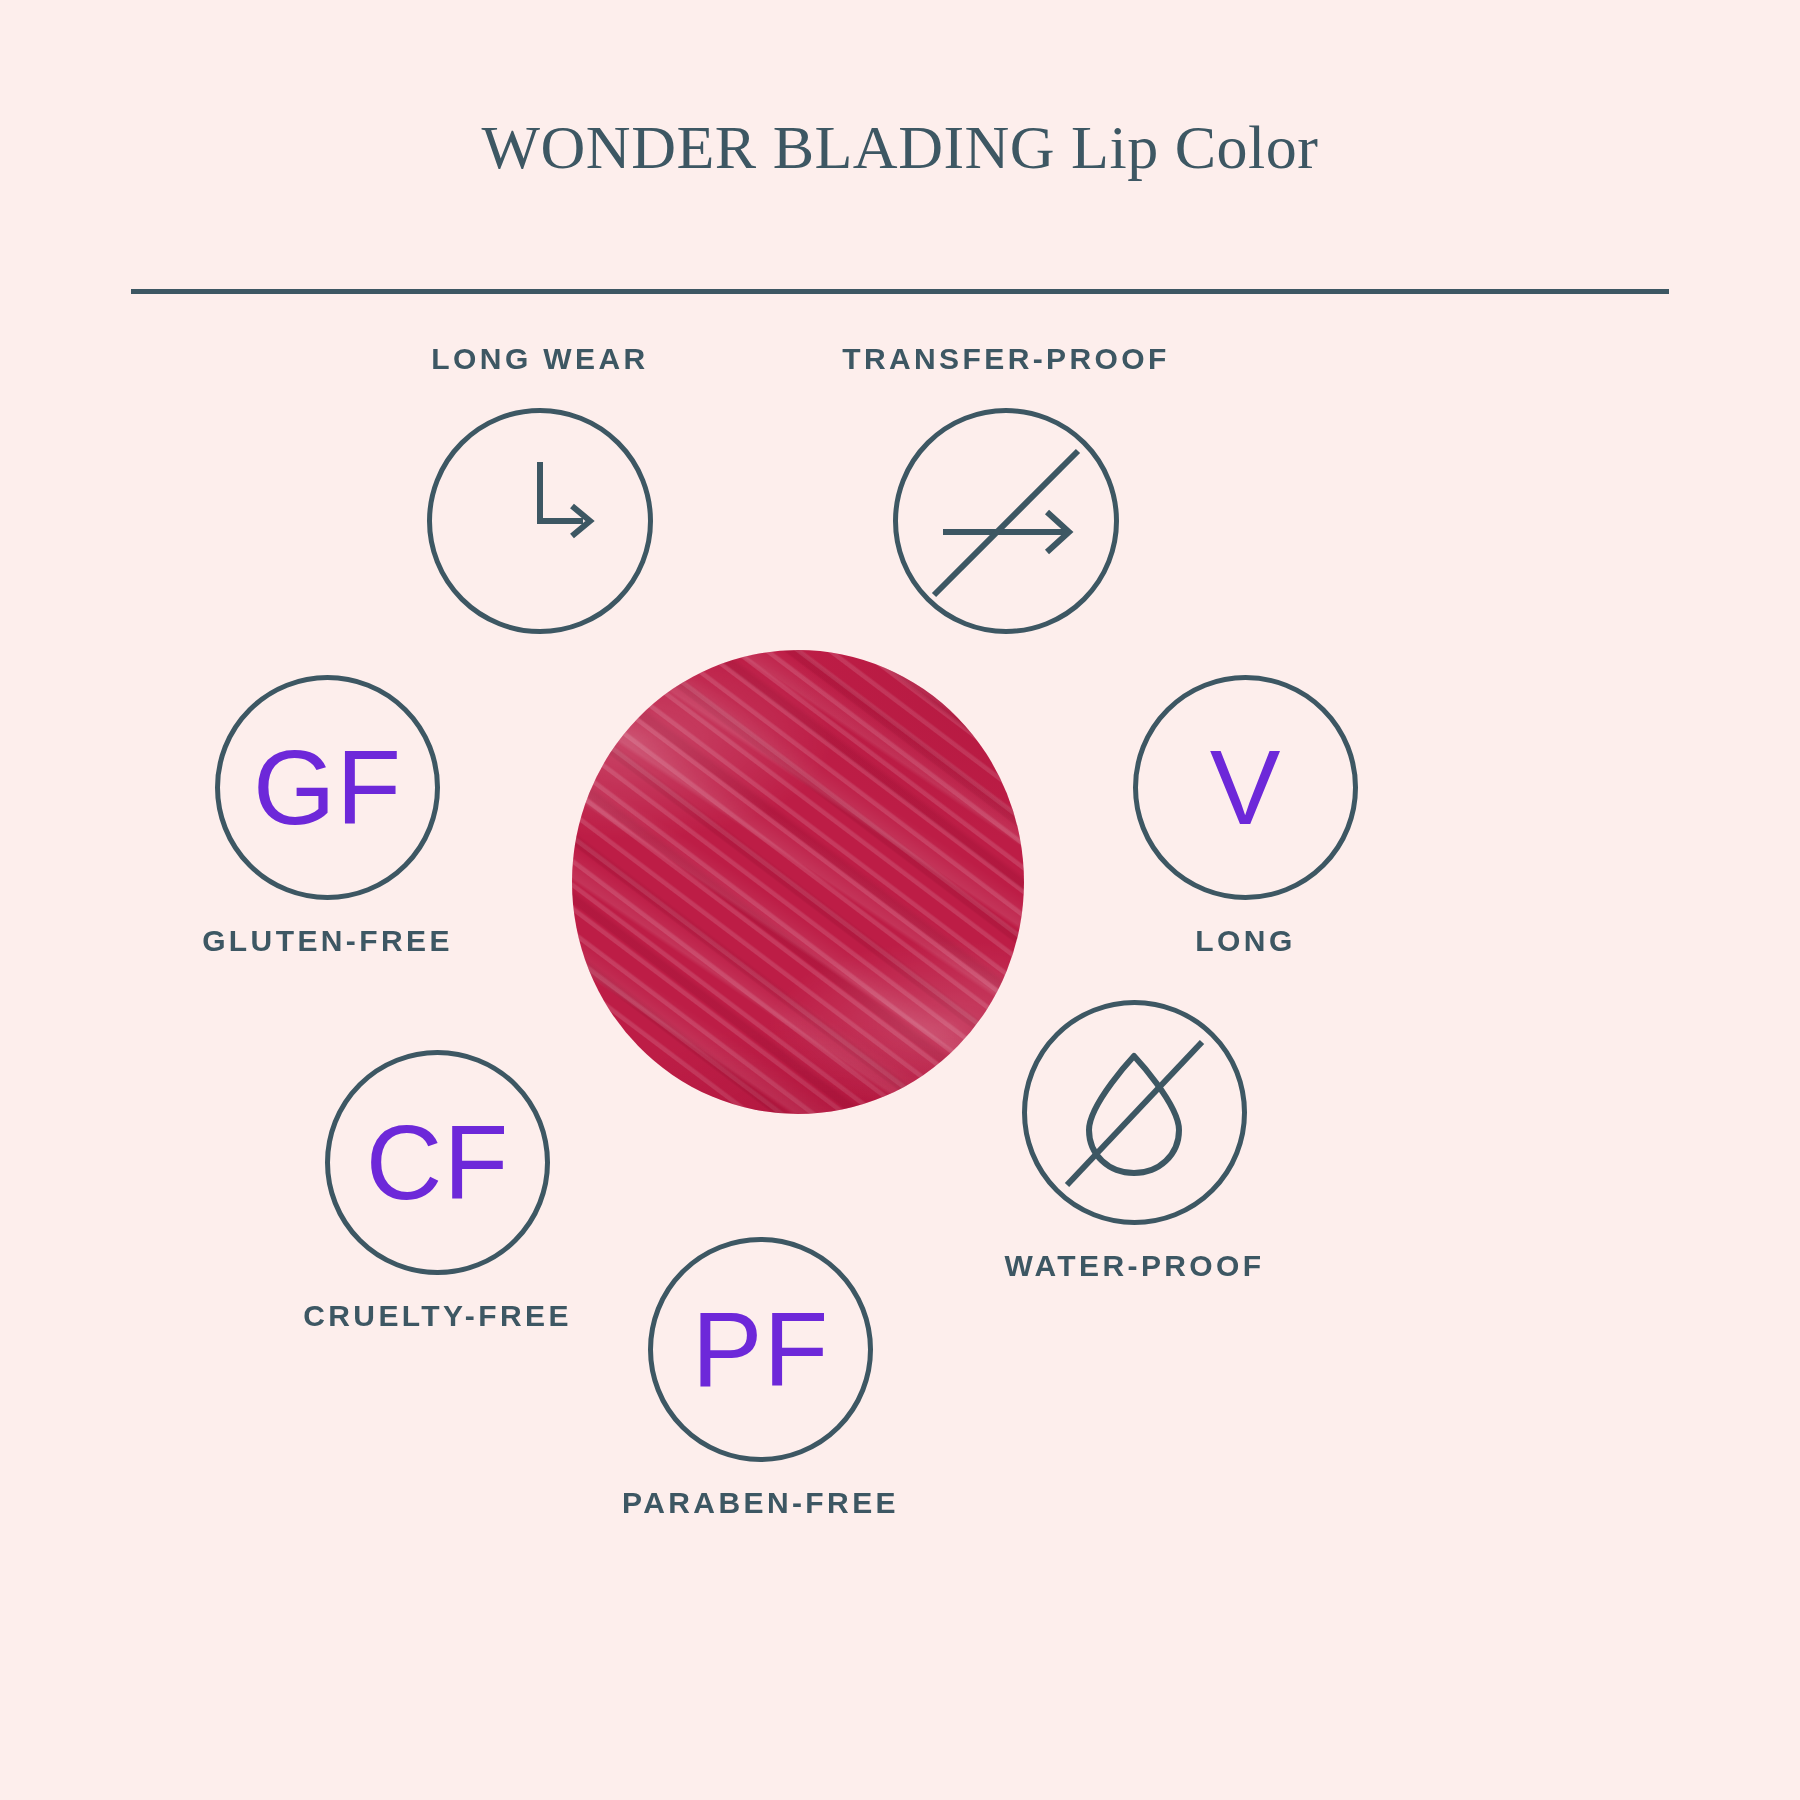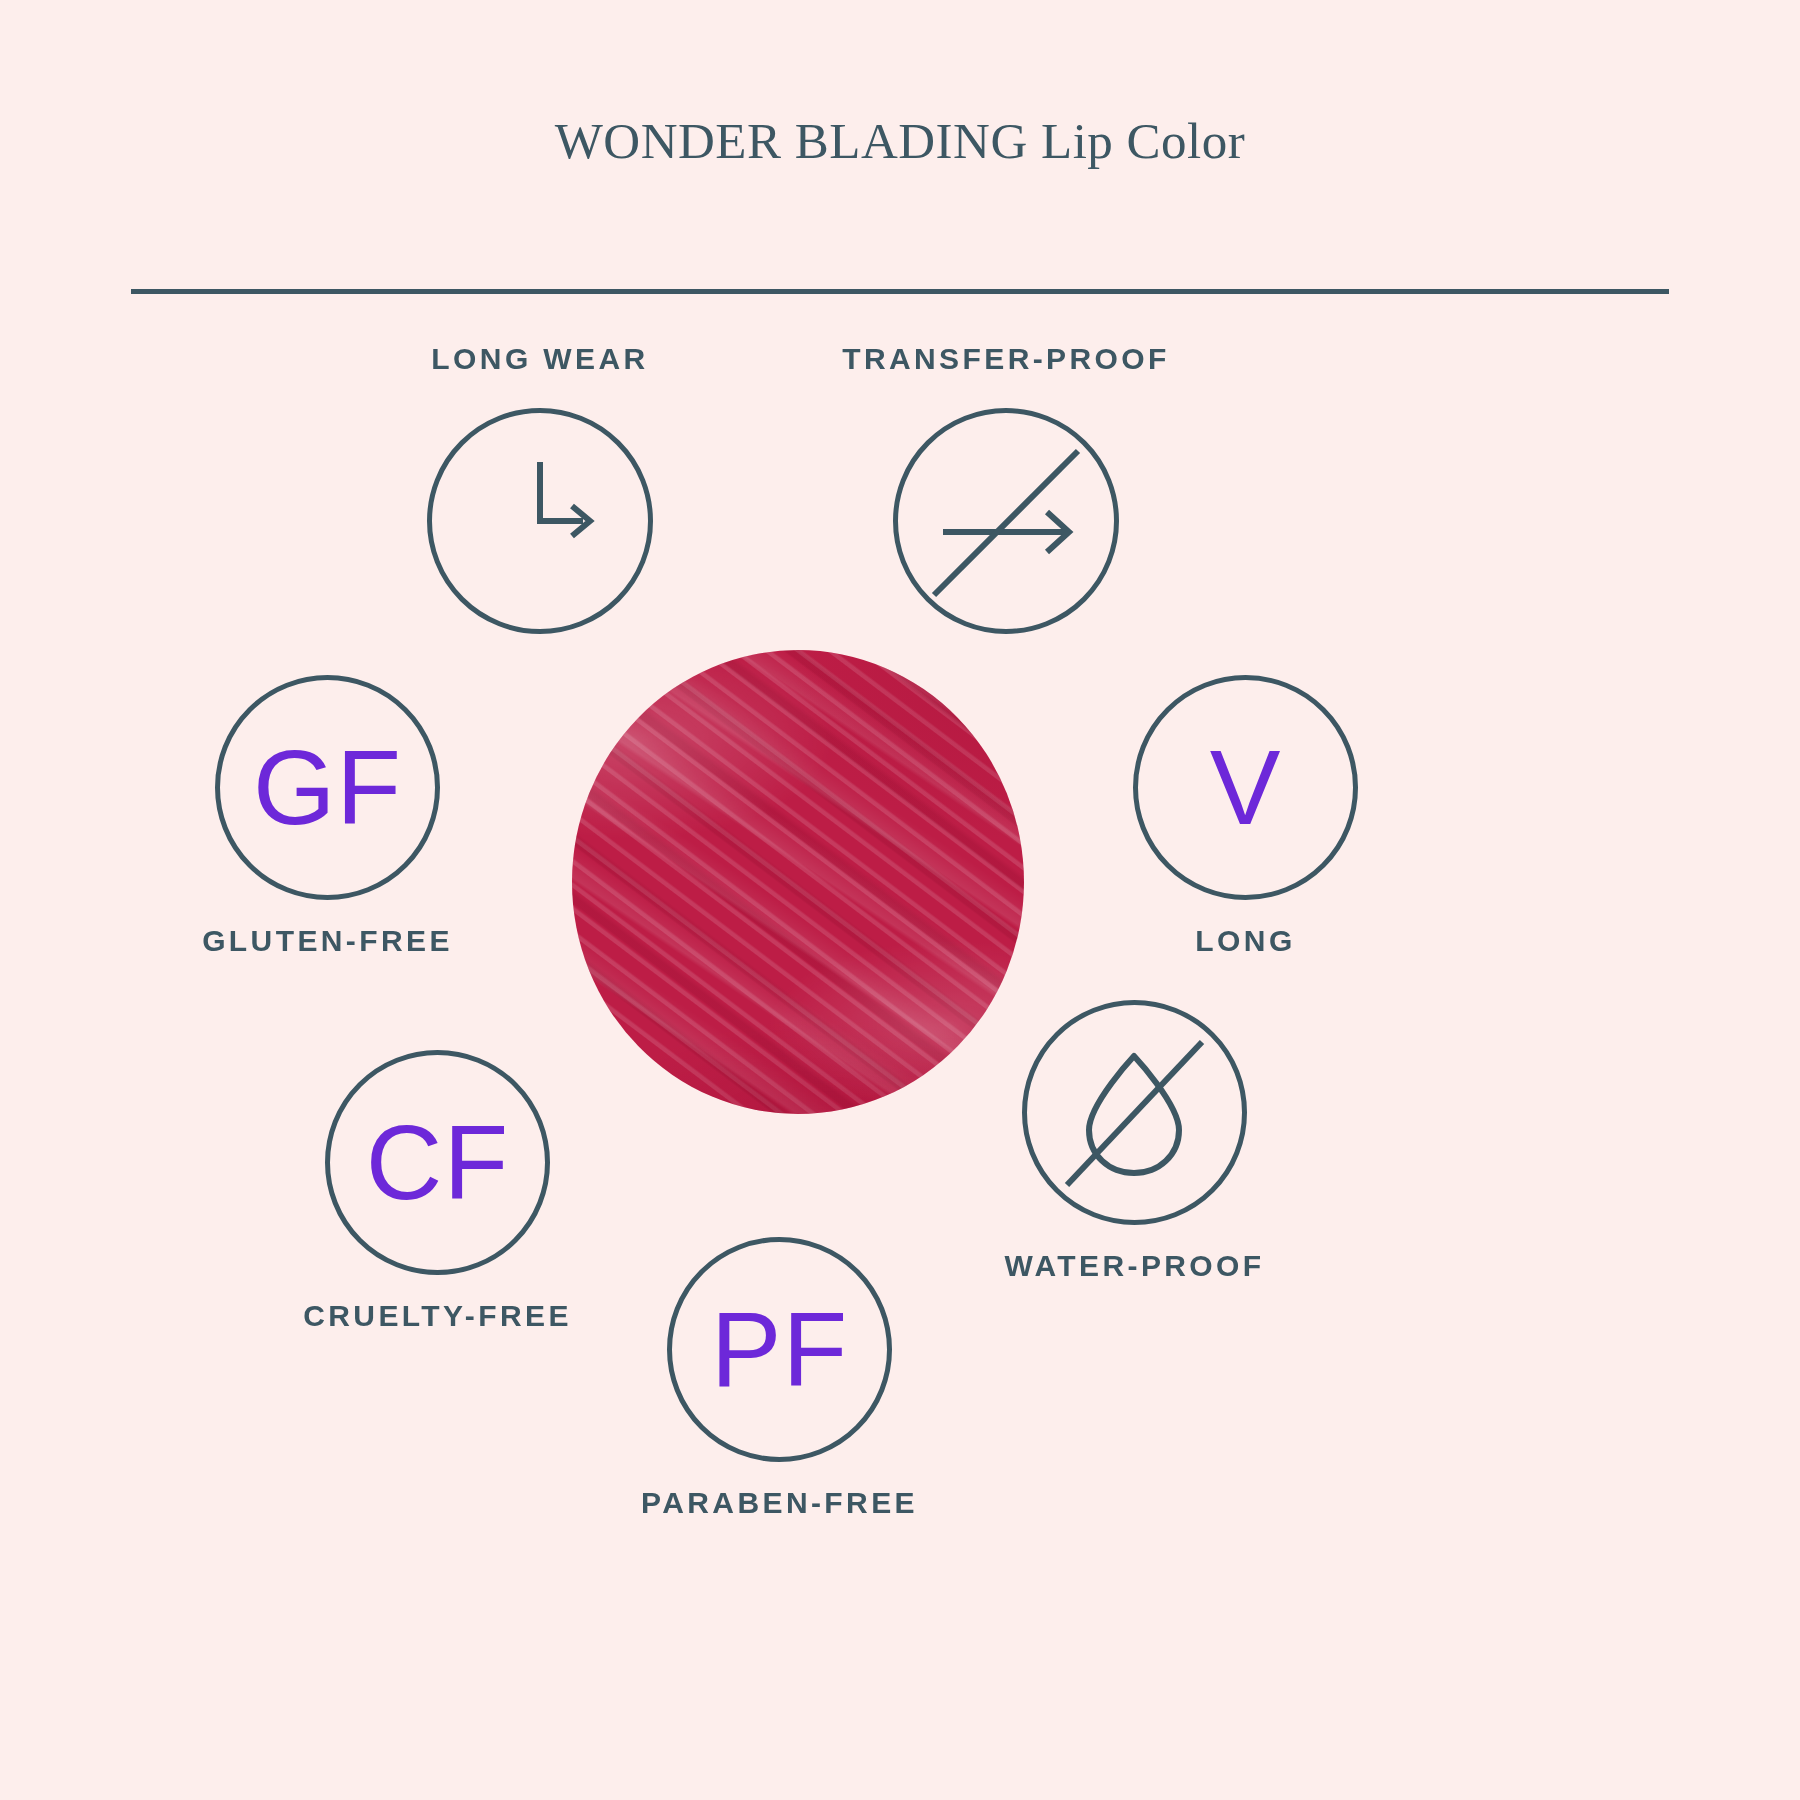--- a/index.html
+++ b/index.html
@@ -21,21 +21,21 @@
   }
 
   
   .page-title {
     position: absolute;
     left: 0;
     top: 112px;
     width: 1800px;
     text-align: center;
     font-family: "Liberation Serif", "DejaVu Serif", serif;
-    font-size: 51px;
+    font-size: 62px;
     letter-spacing: 0.5px;
     color: #3d5763;
     white-space: nowrap;
   }
   .divider {
     position: absolute;
     left: 131px;
     top: 289px;
     width: 1538px;
     height: 5px;
@@ -190,21 +190,21 @@
       <path d="M112 56
                C112 56 157 104 157 130
                C157 155 137 173 112 173
                C87 173 67 155 67 130
                C67 104 112 56 112 56 Z" fill="none" stroke="#3d5763" stroke-width="6" stroke-linejoin="round"></path>
       <path d="M45 185 L180 42" fill="none" stroke="#3d5763" stroke-width="6" stroke-linecap="butt"></path>
     </svg>
     <div class="caption cap-below">WATER-PROOF</div>
   </div>
 
-  <div class="badge" style="left:667px; top:1237px; width:225px; height:225px;">
+  <div class="badge" style="left:648px; top:1237px; width:225px; height:225px;">
     <div class="ring" style="width:225px; height:225px;"></div>
     <div class="glyph" style="font-size:106px;">PF</div>
     <div class="caption cap-below">PARABEN-FREE</div>
   </div>
 
   <div class="swatch" style="left:572px; top:650px; width:452px; height:464px;">
     <div class="tex t1"></div>
     <div class="tex t2"></div>
     <div class="tex t3"></div>
     <div class="tex t4"></div>

